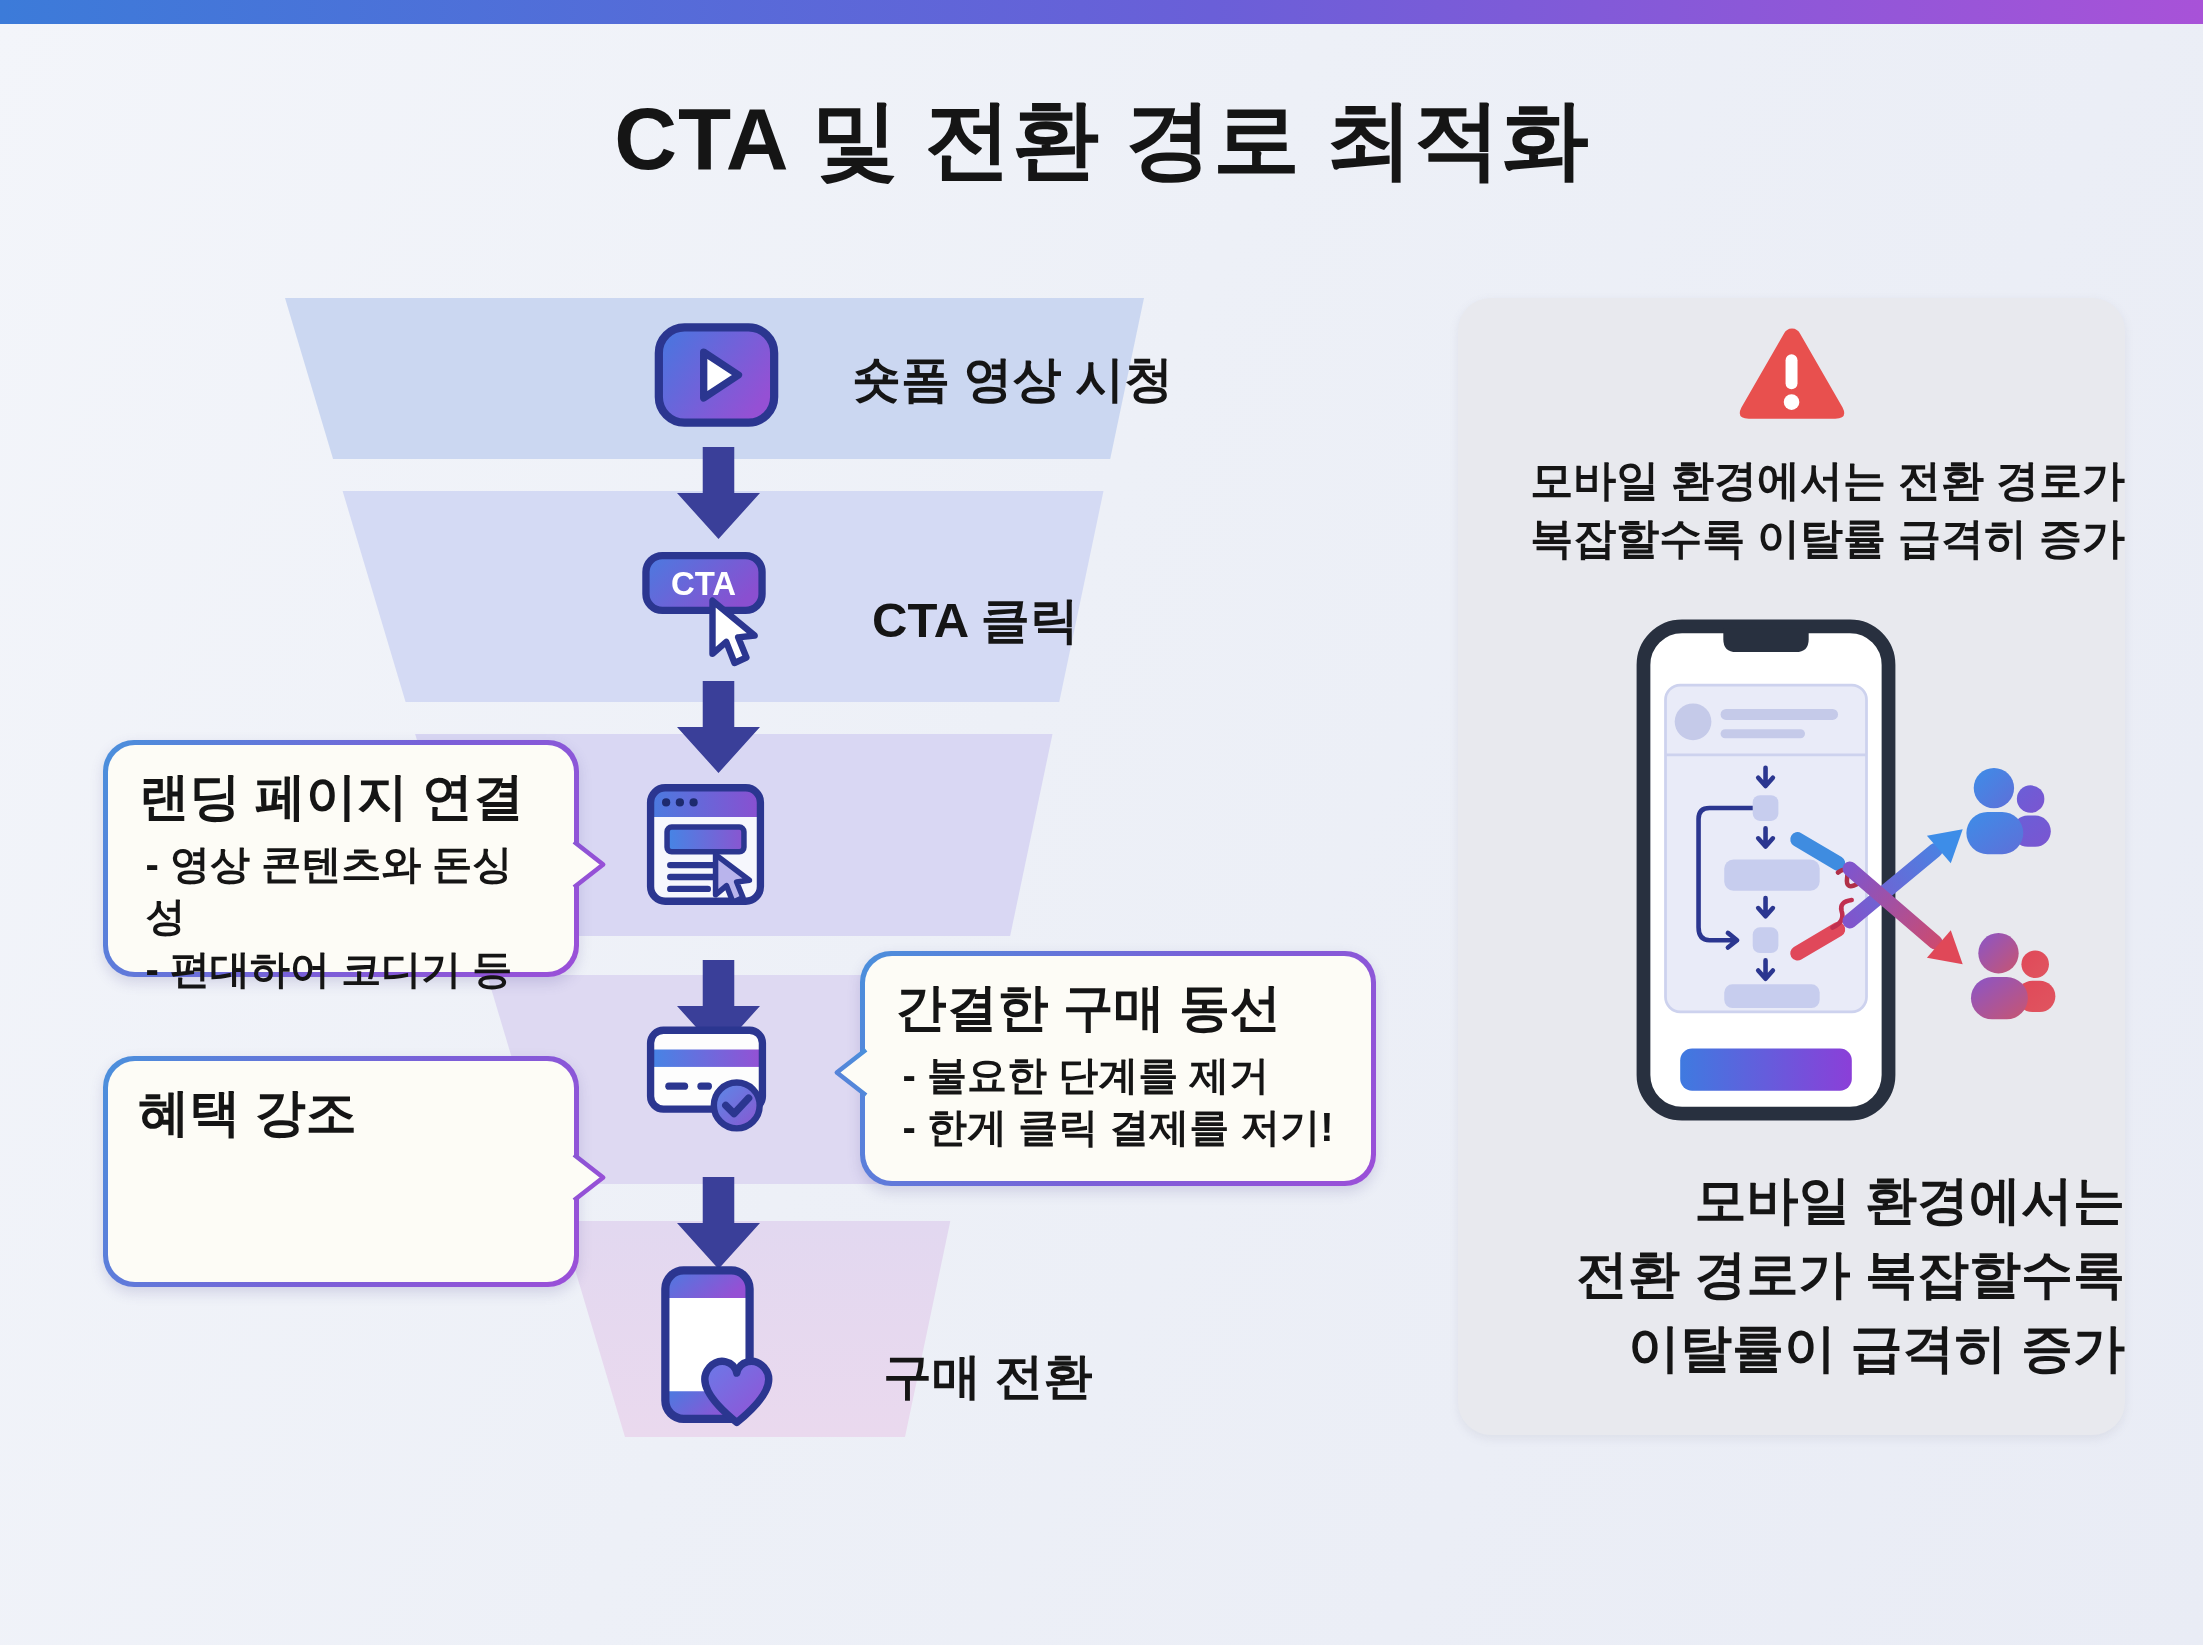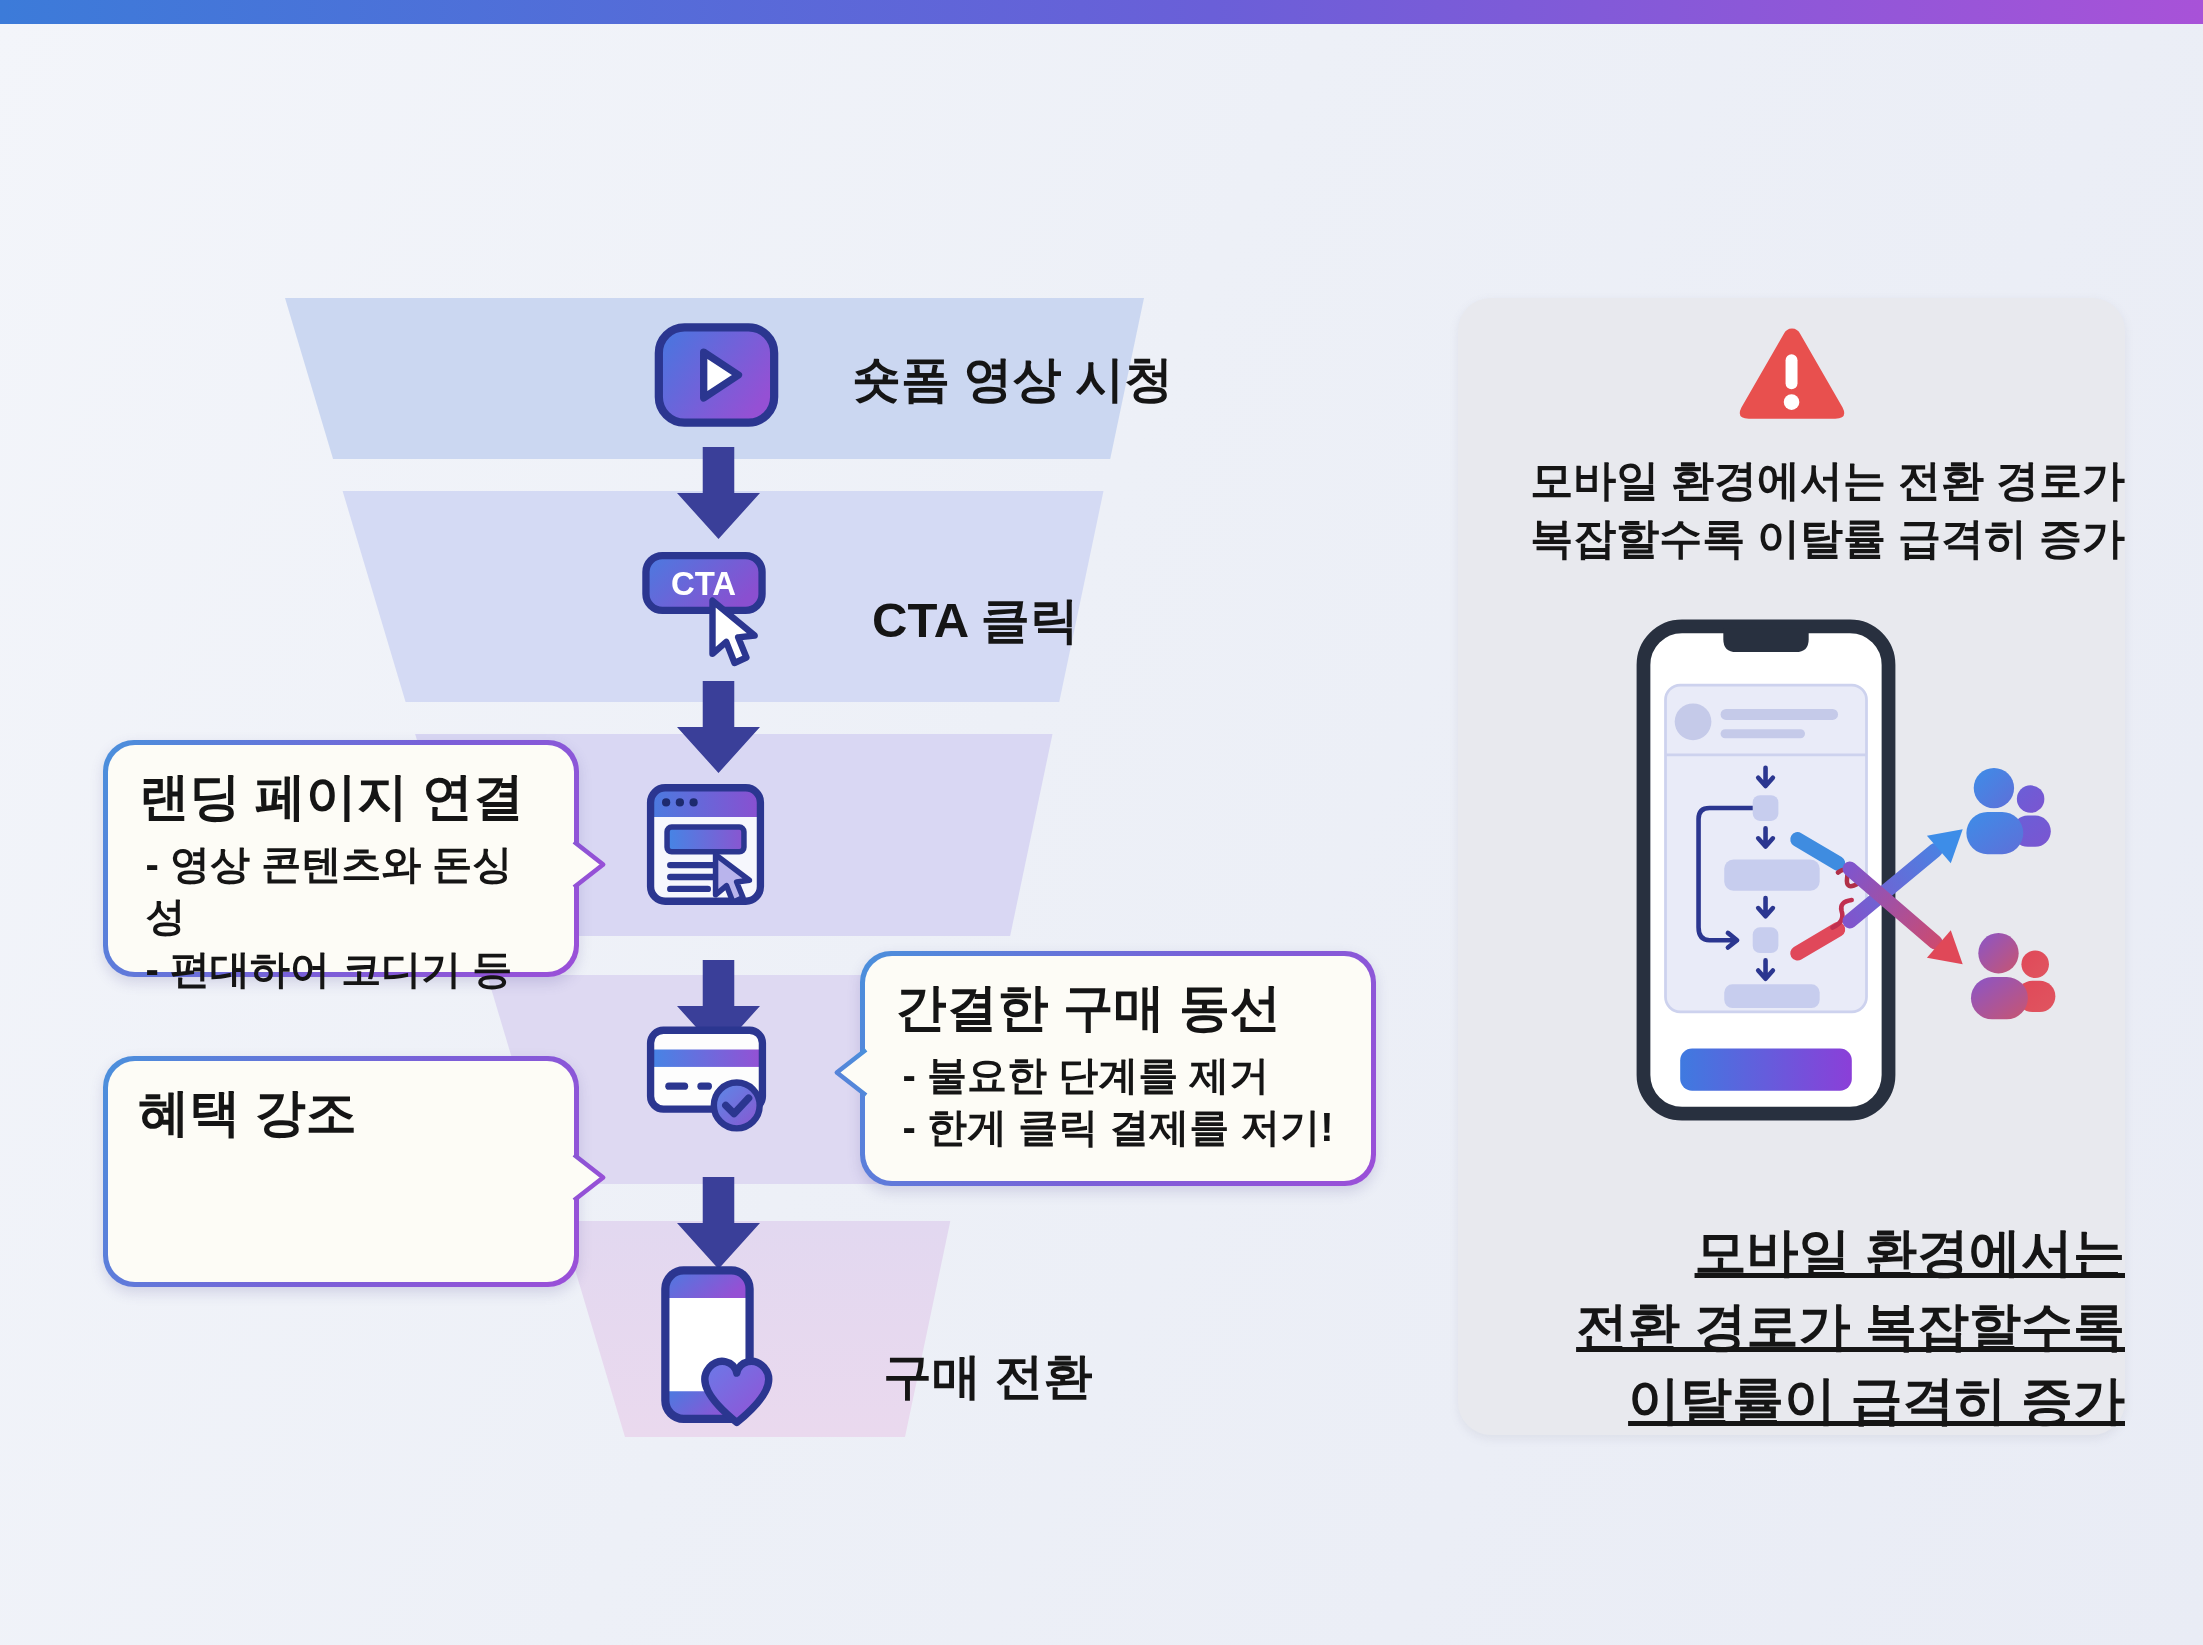--- a/index.html
+++ b/index.html
@@ -32,30 +32,31 @@
     background:#fdfcf6;border-radius:27px;padding:24px 27.5px 18.4px 31px;}
   .callout-title{text-align:left;font-size:51px;font-weight:800;line-height:1.1;}
   .callout-bullets{margin-top:13px;font-size:40px;font-weight:700;line-height:1.32;margin-left:7px;}
   .co2-indent{padding-left:33px;}
   .tail{position:absolute;z-index:5;}
   
   #panel{left:1458px;top:298px;width:667px;height:1137px;background:#e8e9ee;
     border-radius:33px;z-index:1;box-shadow:0 3.7px 9.2px rgba(120,120,150,.12);}
   .panel-text{left:1458px;width:667px;text-align:right;z-index:2;}
   #warn-text{top:452px;font-size:43px;font-weight:800;line-height:1.34;}
-  #caption{top:1216px;font-size:52px;font-weight:800;line-height:1.42;text-decoration:underline;}
+  #caption{top:1164px;font-size:52px;font-weight:800;line-height:1.42;}
   #footer{left:0;right:0;top:1513px;text-align:center;font-size:64px;font-weight:800;white-space:nowrap;}
 </style>
 </head>
 <body>
 
 <div id="page">
 
   <div id="topbar" class="abs"></div>
 
+  <div id="title" class="abs">CTA 및 전환 경로 최적화</div>
 
   <div id="funnel" class="abs">
     <div class="band b1"></div>
     <div class="band b2"></div>
     <div class="band b3"></div>
     <div class="band b4"></div>
     <div class="band b5"></div>
   </div>
 
   <div class="abs down-arrow" style="left:677px;top:447px;"></div>

